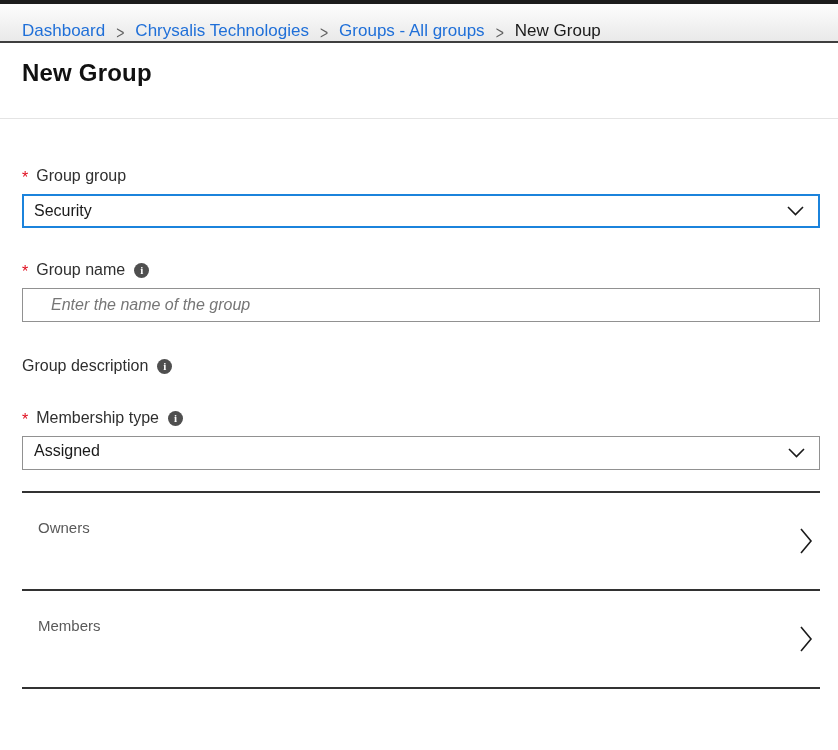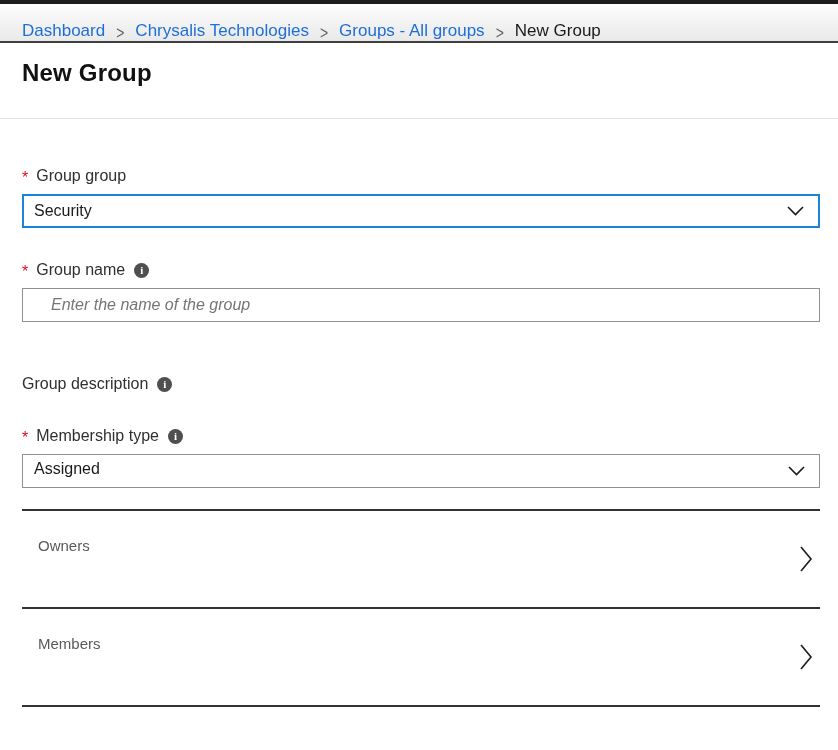--- a/index.html
+++ b/index.html
@@ -189,21 +189,21 @@
 
   <div class="field-label mt-field">
     <span class="req">*</span>
     <span>Group name</span>
     <span class="info-icon">i</span>
   </div>
   <div class="control">
     <input type="text" class="text-input" placeholder="Enter the name of the group" value="" style="">
   </div>
 
-  <div class="field-label" style="margin-top:53px;">
+  <div class="field-label" style="margin-top:35px;">
     <span>Group description</span>
     <span class="info-icon">i</span>
   </div>
 
   <div class="field-label" style="margin-top:34px;">
     <span class="req">*</span>
     <span>Membership type</span>
     <span class="info-icon">i</span>
   </div>
   <div class="control">

